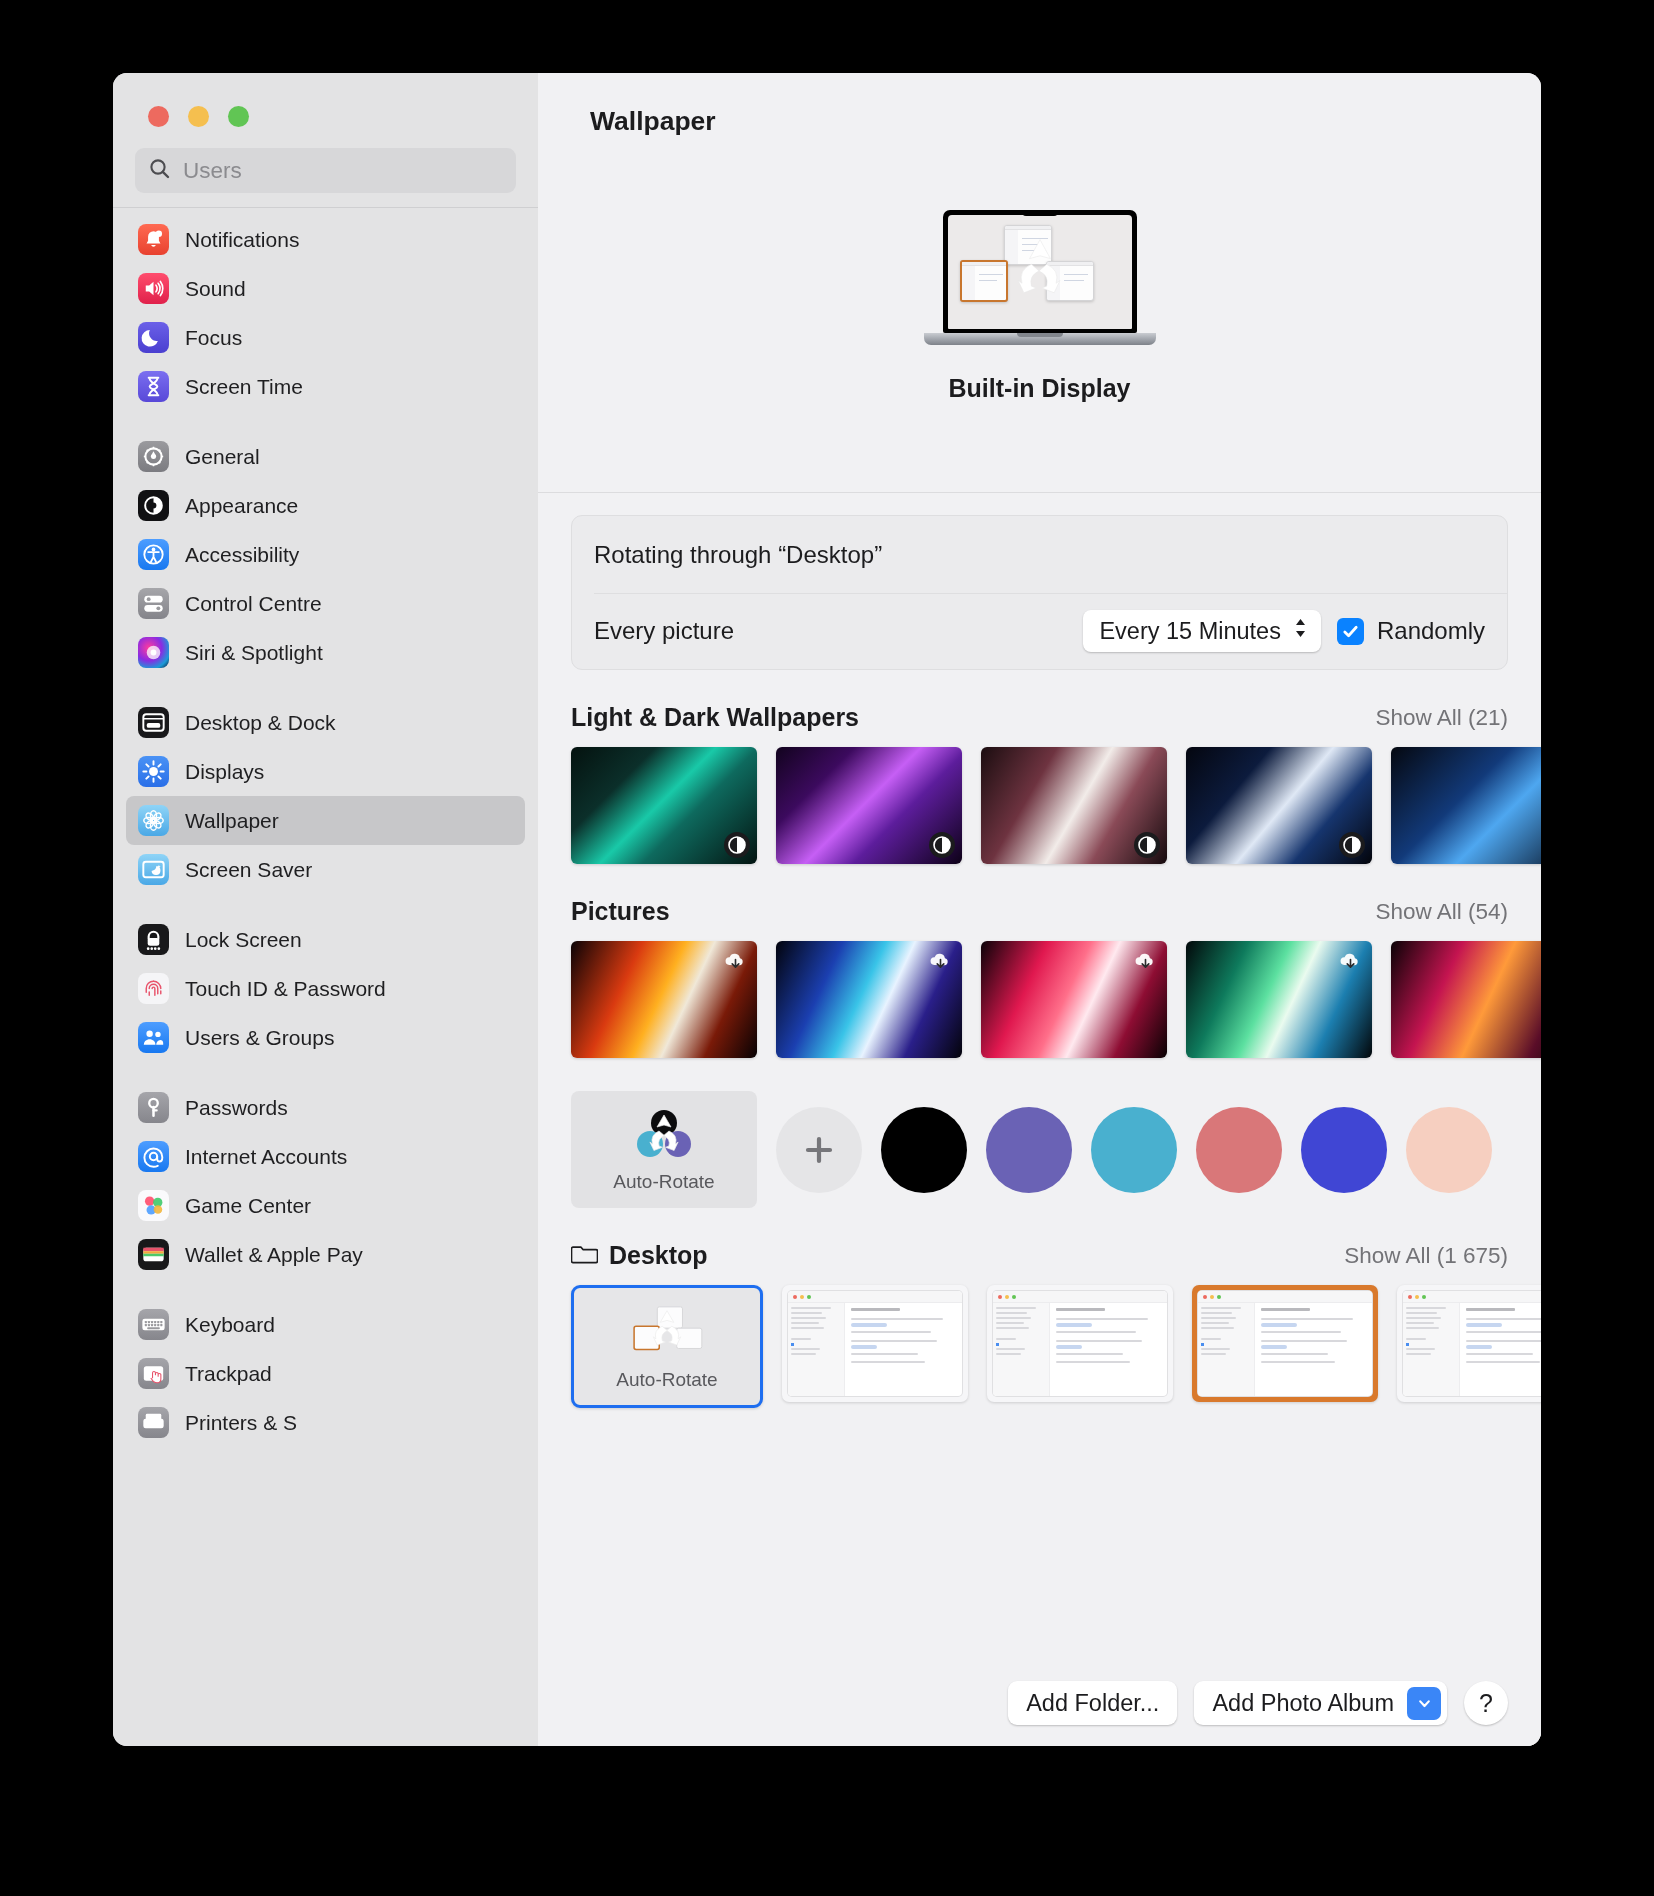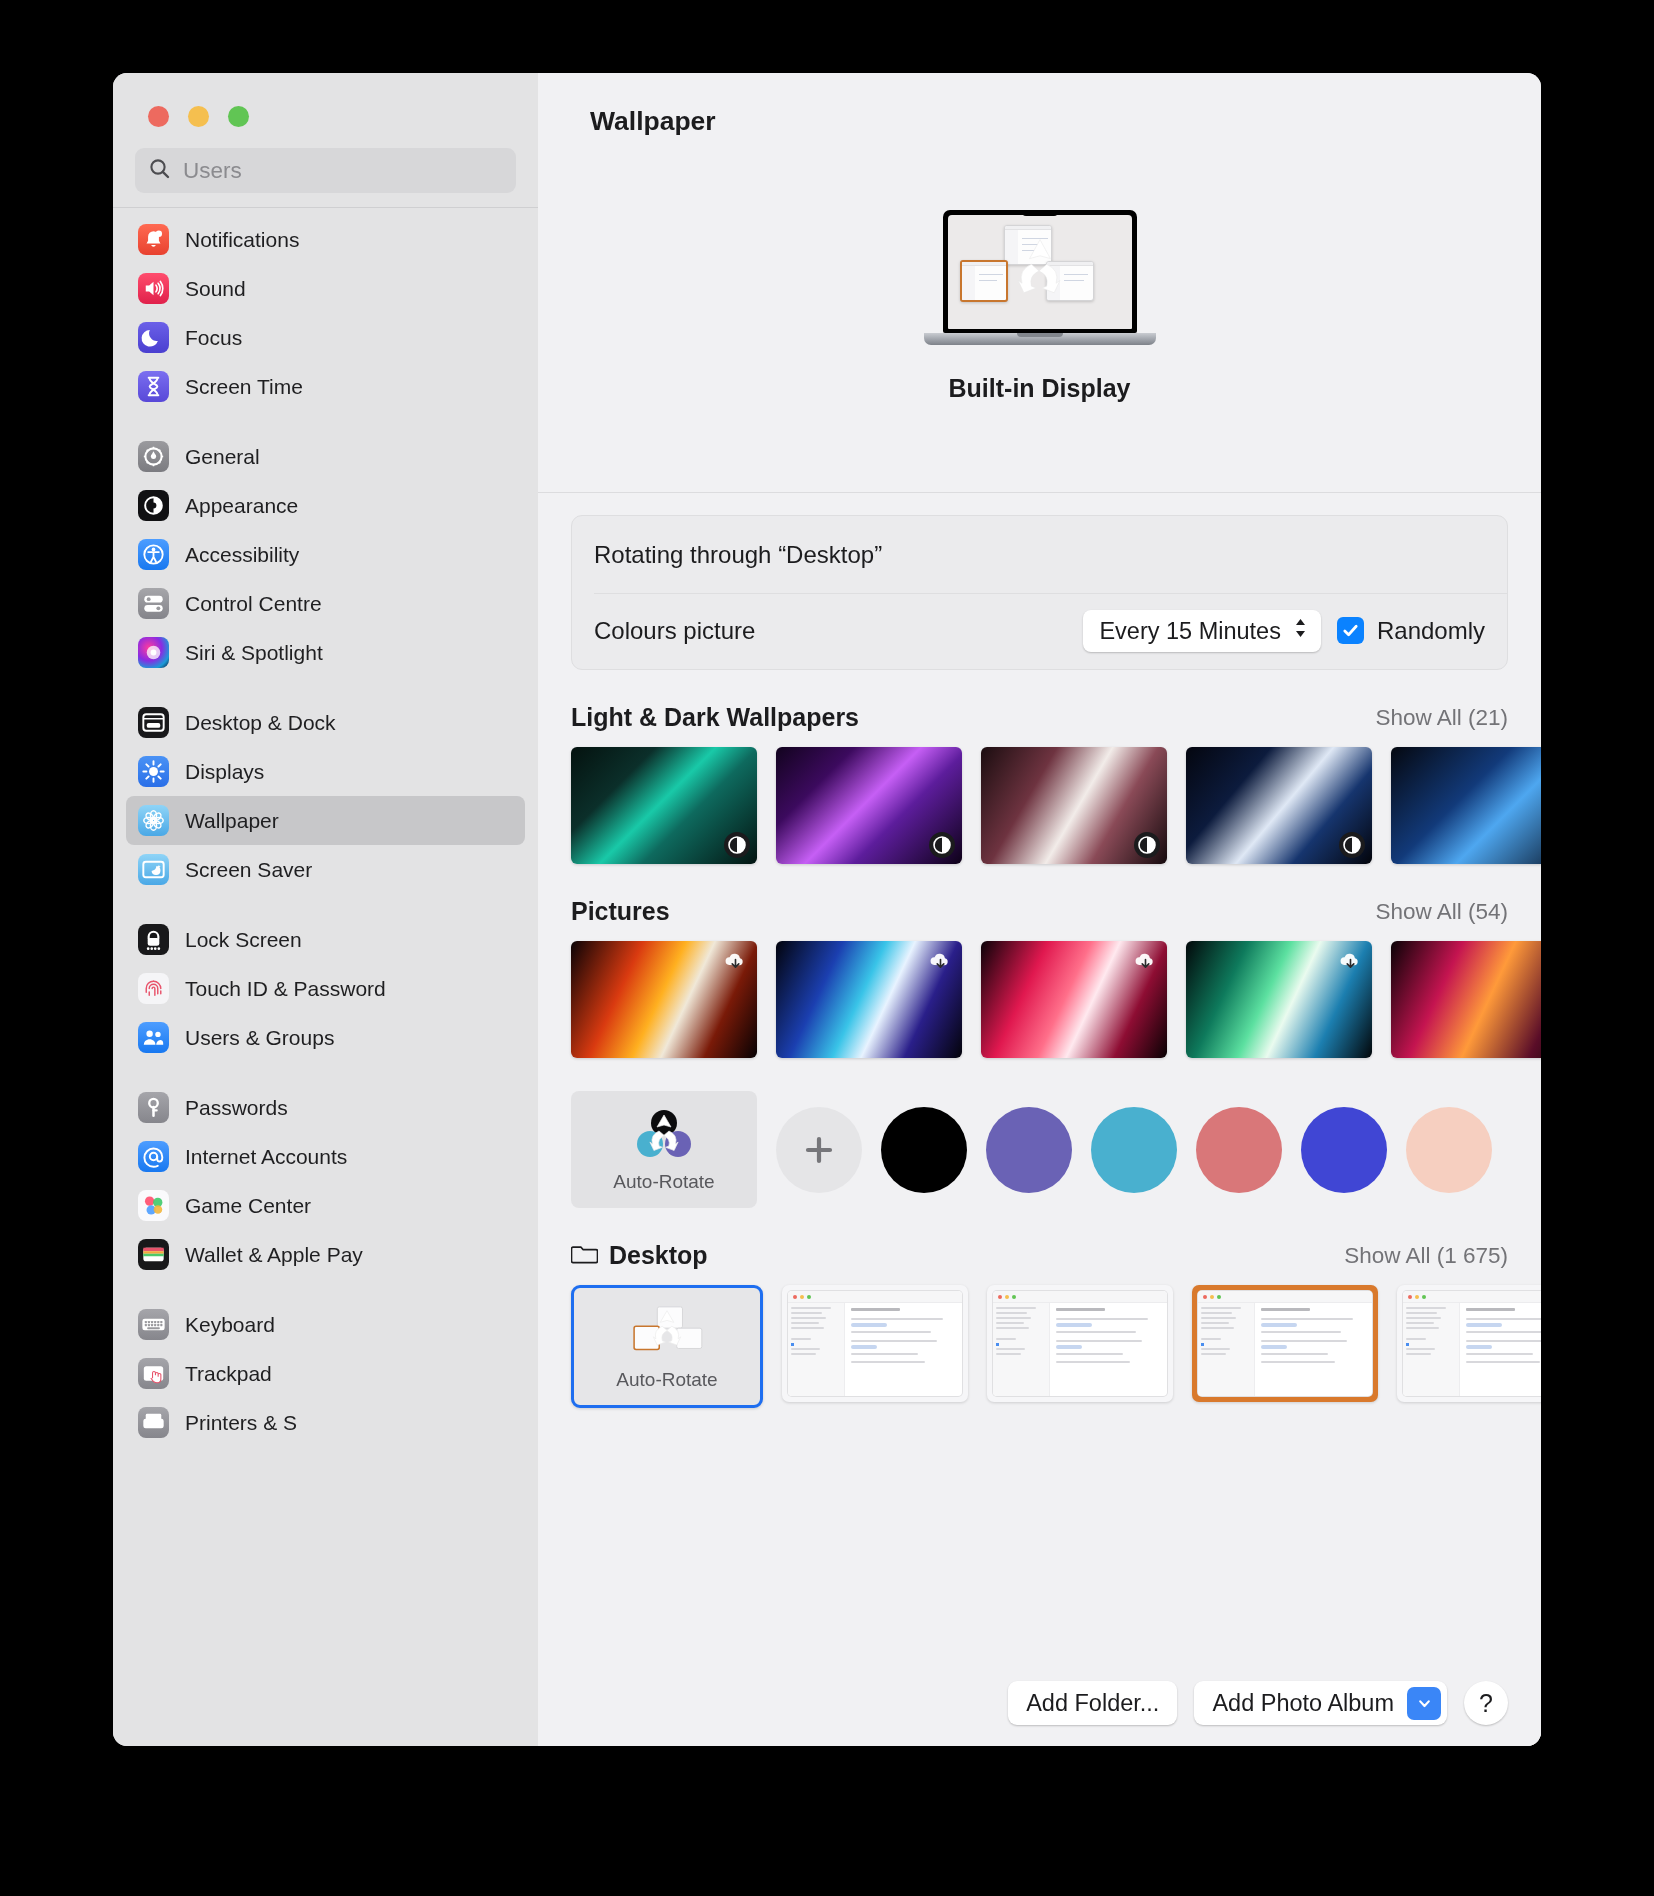--- a/index.html
+++ b/index.html
@@ -195,21 +195,21 @@
     height: 42px;
     background: #fff;
     border-radius: 8px;
     box-shadow: 0 1px 2px rgba(0,0,0,.22);
     display: flex; align-items: center;
     padding: 0 13px 0 16px;
     gap: 12px;
     font-size: 23.5px; color: #1c1c1e;
     white-space: nowrap;
   }
-  .chk-wrap { display: flex; gap: 13px; }
+  .chk-wrap { display: flex; align-items: center; gap: 13px; }
   .chk {
     width: 27px; height: 27px;
     border-radius: 6px;
     background: #0a82ff;
     display: flex; align-items: center; justify-content: center;
     flex: 0 0 27px;
   }
   .chk-label { font-size: 24px; color: #1c1c1e; white-space: nowrap; }
 
   
@@ -681,21 +681,21 @@
         <div id="display-name">Built-in Display</div>
       </div>
     </div>
 
     <div id="scroll">
 
       <div class="rot-card">
         <div class="rot-row1">Rotating through “Desktop”</div>
         <div class="rot-div"></div>
         <div class="rot-row2">
-          <span class="rot-label">Colours picture</span>
+          <span class="rot-label">Every picture</span>
           <div class="popup">
             <span>Every 15 Minutes</span>
             <span>
               <svg width="15" height="24" viewBox="0 0 15 24">
                   <path d="M7.5 3 L12 9 H3 Z" fill="#1c1c1e"></path>
                   <path d="M7.5 21 L12 15 H3 Z" fill="#1c1c1e"></path>
                 </svg>
             </span>
           </div>
           <div class="chk-wrap">

